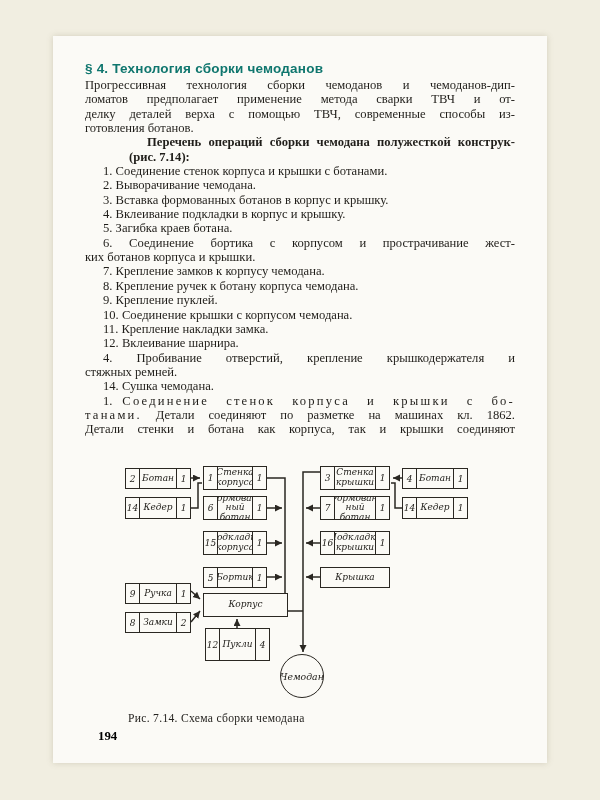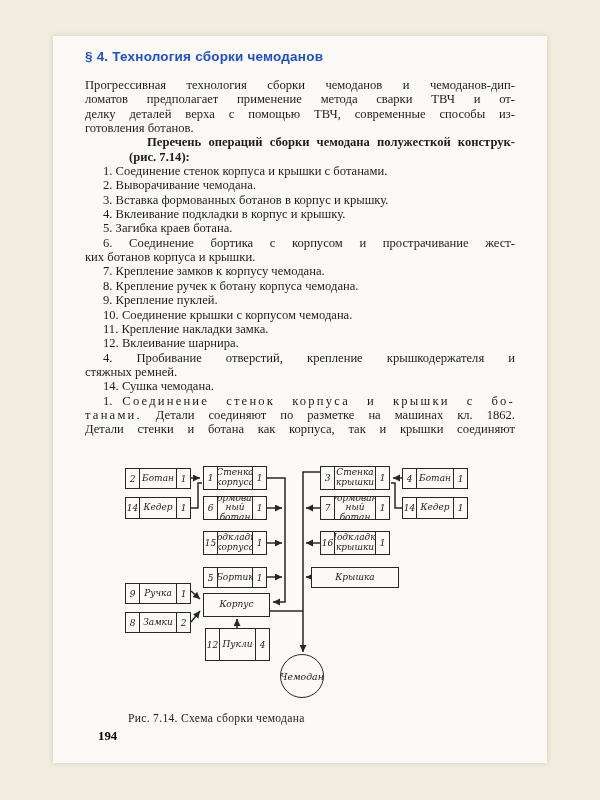--- a/index.html
+++ b/index.html
@@ -10,24 +10,24 @@
     color:#22201c;
     position:relative;
     overflow:hidden;
   }
   .page{
     position:absolute;left:53px;top:36px;width:494px;height:727px;
     background:#fbfaf6;
     box-shadow:0 0 6px rgba(120,110,80,0.25);
   }
   .section-title{
-    position:absolute;left:32px;top:13px;width:430px;
+    position:absolute;left:32px;top:25px;width:430px;
     font-family:"Liberation Sans", sans-serif;
     font-weight:bold;font-size:13.5px;letter-spacing:0.2px;
-    color:#1d4ed8;
+    color:#0f766e;
   }
   .text-block{
     position:absolute;left:32px;top:42px;width:430px;
   }
   .tline{
     font-size:12.6px;line-height:14.35px;white-space:nowrap;
     text-align:left;color:#201e1a;
   }
   .tline.just{white-space:normal;text-align:justify;text-align-last:justify;}
   .tline.bold{font-weight:bold;margin-left:44px;}
@@ -183,21 +183,21 @@
         </div>
         <div class="cell r">1</div>
       </div>
       <div class="dnode" style="left: 72px; top: 152px; width: 66px; height: 21px;">
         <div class="cell l">8</div>
         <div class="lbl">
           <div>Замки</div>
         </div>
         <div class="cell r">2</div>
       </div>
-      <div class="dnode" style="left: 150px; top: 133px; width: 67px; height: 24px;">
+      <div class="dnode" style="left: 150px; top: 133px; width: 85px; height: 24px;">
         <div class="lbl">
           <div>Корпус</div>
         </div>
       </div>
       <div class="dnode" style="left: 152px; top: 168px; width: 65px; height: 33px;">
         <div class="cell l">12</div>
         <div class="lbl">
           <div>Пукли</div>
         </div>
         <div class="cell r">4</div>
@@ -219,21 +219,21 @@
         <div class="cell r">1</div>
       </div>
       <div class="dnode" style="left: 267px; top: 71px; width: 70px; height: 24px;">
         <div class="cell l">16</div>
         <div class="lbl">
           <div>Подкладка</div>
           <div>крышки</div>
         </div>
         <div class="cell r">1</div>
       </div>
-      <div class="dnode" style="left: 258px; top: 107px; width: 88px; height: 21px;">
+      <div class="dnode" style="left: 267px; top: 107px; width: 70px; height: 21px;">
         <div class="lbl">
           <div>Крышка</div>
         </div>
       </div>
       <div class="dnode" style="left: 349px; top: 8px; width: 66px; height: 21px;">
         <div class="cell l">4</div>
         <div class="lbl">
           <div>Ботан</div>
         </div>
         <div class="cell r">1</div>

